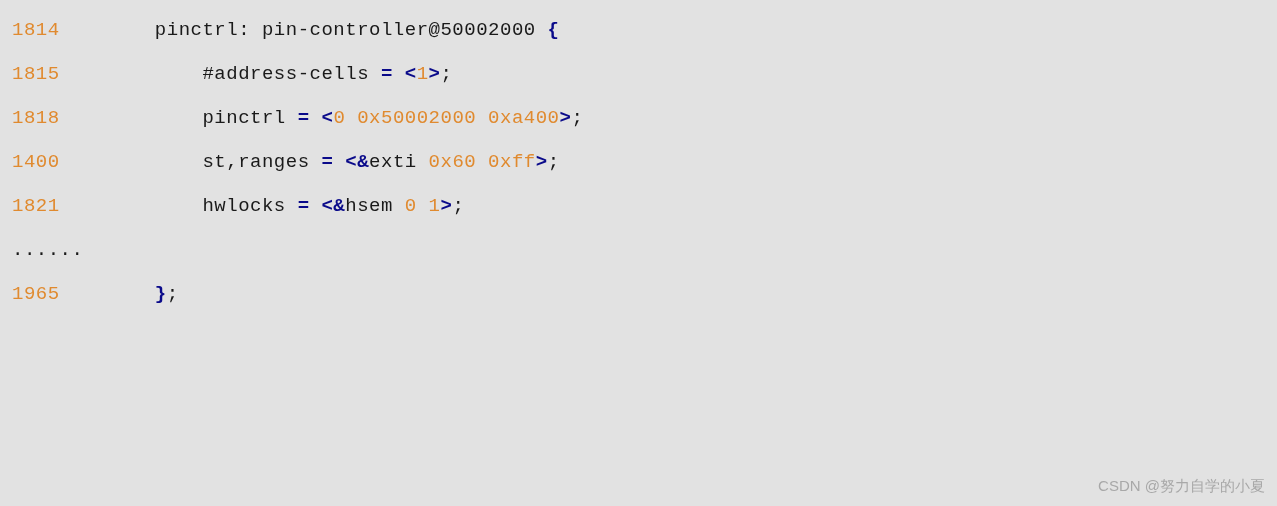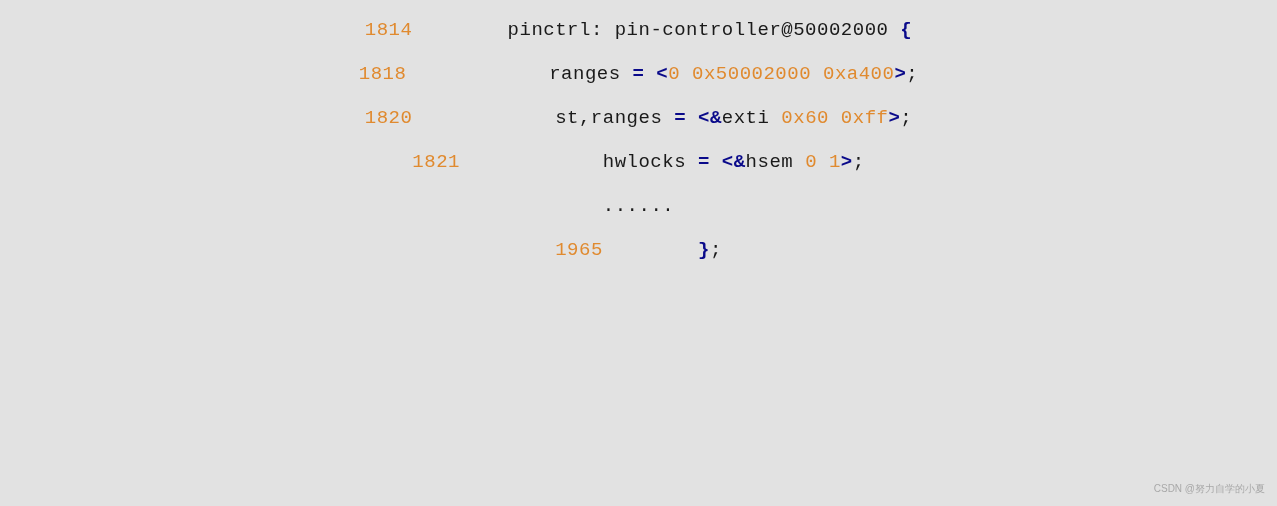--- a/index.html
+++ b/index.html
@@ -9,53 +9,53 @@
       font-size: 19px;
       padding: 8px 12px;
       width: 1277px;
       height: 506px;
       position: relative;
       letter-spacing: 0.5px;
     }
     .line {
       line-height: 44px;
       white-space: pre;
-      text-align: center;
     }
     .lineno { color: #e08a2f; }
     .kw     { color: #0a0a8a; font-weight: bold; }
     .op     { color: #0a0a8a; font-weight: bold; }
     .num    { color: #e08a2f; }
     .str    { color: #808080; }
     .txt    { color: #1a1a1a; }
     .dots   { color: #1a1a1a; }
     .watermark {
       position: absolute;
       right: 12px;
       bottom: 10px;
       color: rgba(120,120,120,0.55);
       font-family: sans-serif;
-      font-size: 10px;
+      font-size: 15px;
       letter-spacing: 0;
     }
   </style>
 </head>
 <body>
 
 <div class="code">
 
   <div class="line"><span class="lineno">1814</span><span class="txt">        pinctrl: pin-controller@50002000 </span><span class="kw">{</span></div>
 
+  <div class="line"><span class="lineno">1815</span><span class="txt">            #address-cells </span><span class="op">=</span><span class="txt"> </span><span class="op">&lt;</span><span class="num">1</span><span class="op">&gt;</span><span class="txt">;</span></div>
 
 
 
-  <div class="line"><span class="lineno">1818</span><span class="txt">            ranges </span><span class="op">=</span><span class="txt"> </span><span class="op">&lt;</span><span class="num">0 0x50002000 0xa400</span><span class="op">&gt;</span><span class="txt">;</span></div>
+  <div class="line"><span class="lineno">1818</span><span class="txt">            pinctrl </span><span class="op">=</span><span class="txt"> </span><span class="op">&lt;</span><span class="num">0 0x50002000 0xa400</span><span class="op">&gt;</span><span class="txt">;</span></div>
 
 
-  <div class="line"><span class="lineno">1820</span><span class="txt">            st,ranges </span><span class="op">=</span><span class="txt"> </span><span class="op">&lt;&amp;</span><span class="txt">exti </span><span class="num">0x60 0xff</span><span class="op">&gt;</span><span class="txt">;</span></div>
+  <div class="line"><span class="lineno">1400</span><span class="txt">            st,ranges </span><span class="op">=</span><span class="txt"> </span><span class="op">&lt;&amp;</span><span class="txt">exti </span><span class="num">0x60 0xff</span><span class="op">&gt;</span><span class="txt">;</span></div>
 
   <div class="line"><span class="lineno">1821</span><span class="txt">            hwlocks </span><span class="op">=</span><span class="txt"> </span><span class="op">&lt;&amp;</span><span class="txt">hsem </span><span class="num">0 1</span><span class="op">&gt;</span><span class="txt">;</span></div>
 
 
   <div class="line"><span class="dots">......</span></div>
 
   <div class="line"><span class="lineno">1965</span><span class="txt">        </span><span class="kw">}</span><span class="txt">;</span></div>
 
 </div>
 

